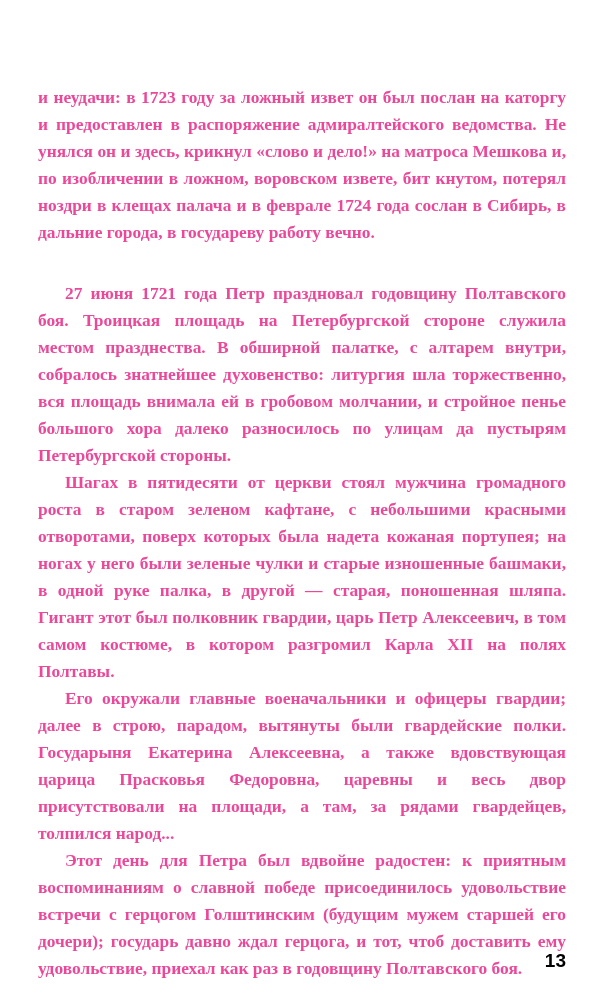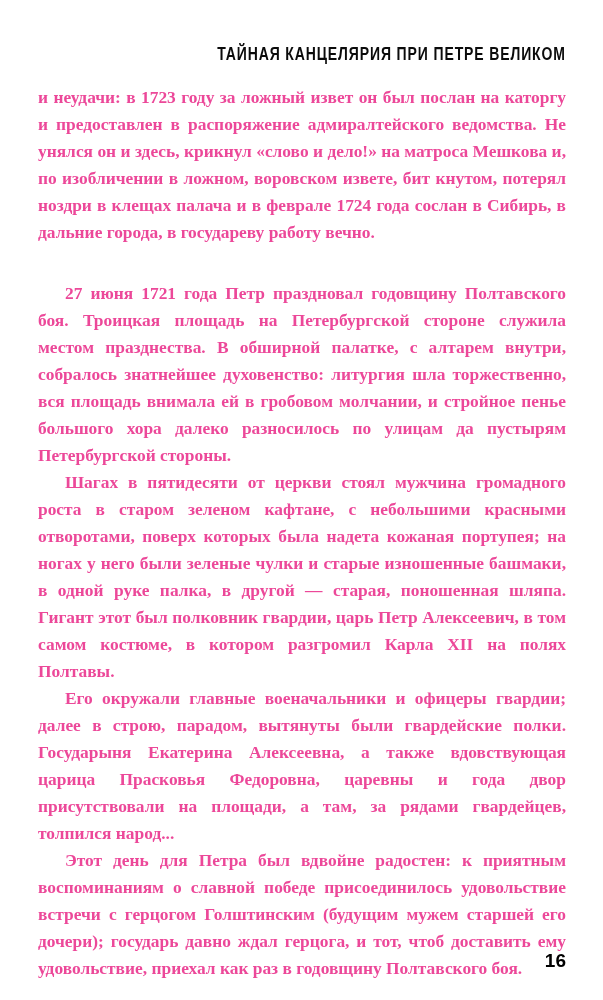--- a/index.html
+++ b/index.html
@@ -122,40 +122,37 @@
     font-size: 19px;
     line-height: 22px;
     color: #000000;
   }
 </style>
 </head>
 <body>
 
 <div class="page">
 
-  <div class="running-head">
-    <span class="running-head-text">ТАЙНАЯ КАНЦЕЛЯРИЯ ПРИ ПЕТРЕ ВЕЛИКОМ</span>
-  </div>
 
   <div class="text-column">
 
     <p class="para no-indent">и неудачи: в 1723 году за ложный извет он был послан на каторгу и предоставлен в распоряжение адмиралтейского ведомства. Не унялся он и здесь, крикнул «слово и дело!» на матроса Мешкова и, по изобличении в ложном, воровском извете, бит кнутом, потерял ноздри в клещах палача и в феврале 1724 года сослан в Сибирь, в дальние города, в государеву работу вечно.</p>
 
     <div class="heading-gap-top"></div>
 
 
     <div class="heading-gap-bottom"></div>
 
     <p class="para indent">27 июня 1721 года Петр праздновал годовщину Полтавского боя. Троицкая площадь на Петербургской стороне служила местом празднества. В обширной палатке, с алтарем внутри, собралось знатнейшее духовенство: литургия шла торжественно, вся площадь внимала ей в гробовом молчании, и стройное пенье большого хора далеко разносилось по улицам да пустырям Петербургской стороны.</p>
 
     <p class="para indent">Шагах в пятидесяти от церкви стоял мужчина громадного роста в старом зеленом кафтане, с небольшими красными отворотами, поверх которых была надета кожаная портупея; на ногах у него были зеленые чулки и старые изношенные башмаки, в одной руке палка, в другой — старая, поношенная шляпа. Гигант этот был полковник гвардии, царь Петр Алексеевич, в том самом костюме, в котором разгромил Карла XII на полях Полтавы.</p>
 
-    <p class="para indent">Его окружали главные военачальники и офицеры гвардии; далее в строю, парадом, вытянуты были гвардейские полки. Государыня Екатерина Алексеевна, а также вдовствующая царица Прасковья Федоровна, царевны и года двор присутствовали на площади, а там, за рядами гвардейцев, толпился народ...</p>
+    <p class="para indent">Его окружали главные военачальники и офицеры гвардии; далее в строю, парадом, вытянуты были гвардейские полки. Государыня Екатерина Алексеевна, а также вдовствующая царица Прасковья Федоровна, царевны и весь двор присутствовали на площади, а там, за рядами гвардейцев, толпился народ...</p>
 
     <p class="para indent">Этот день для Петра был вдвойне радостен: к приятным воспоминаниям о славной победе присоединилось удовольствие встречи с герцогом Голштинским (будущим мужем старшей его дочери); государь давно ждал герцога, и тот, чтоб доставить ему удовольствие, приехал как раз в годовщину Полтавского боя.</p>
 
   </div>
 
   <div class="folio">
-    <span class="folio-number">16</span>
+    <span class="folio-number">13</span>
   </div>
 
 </div>
 
 </body></html>

